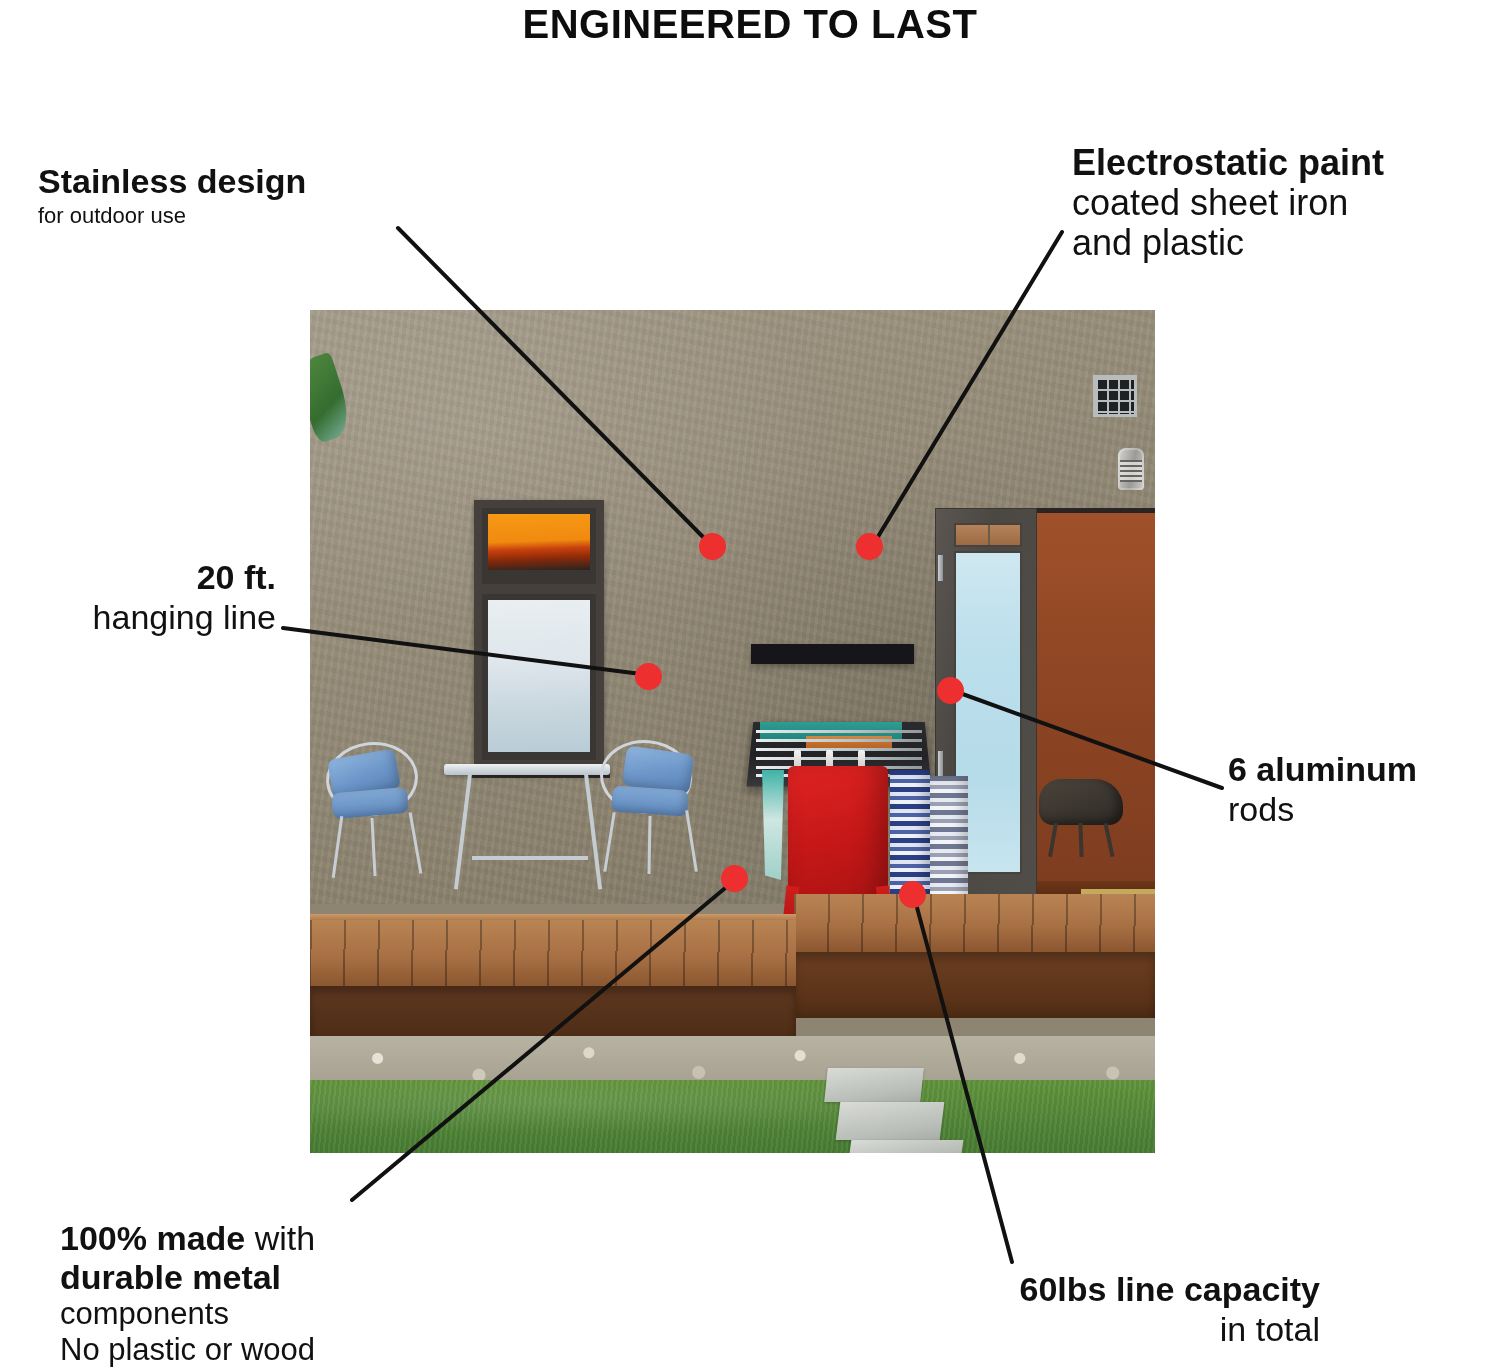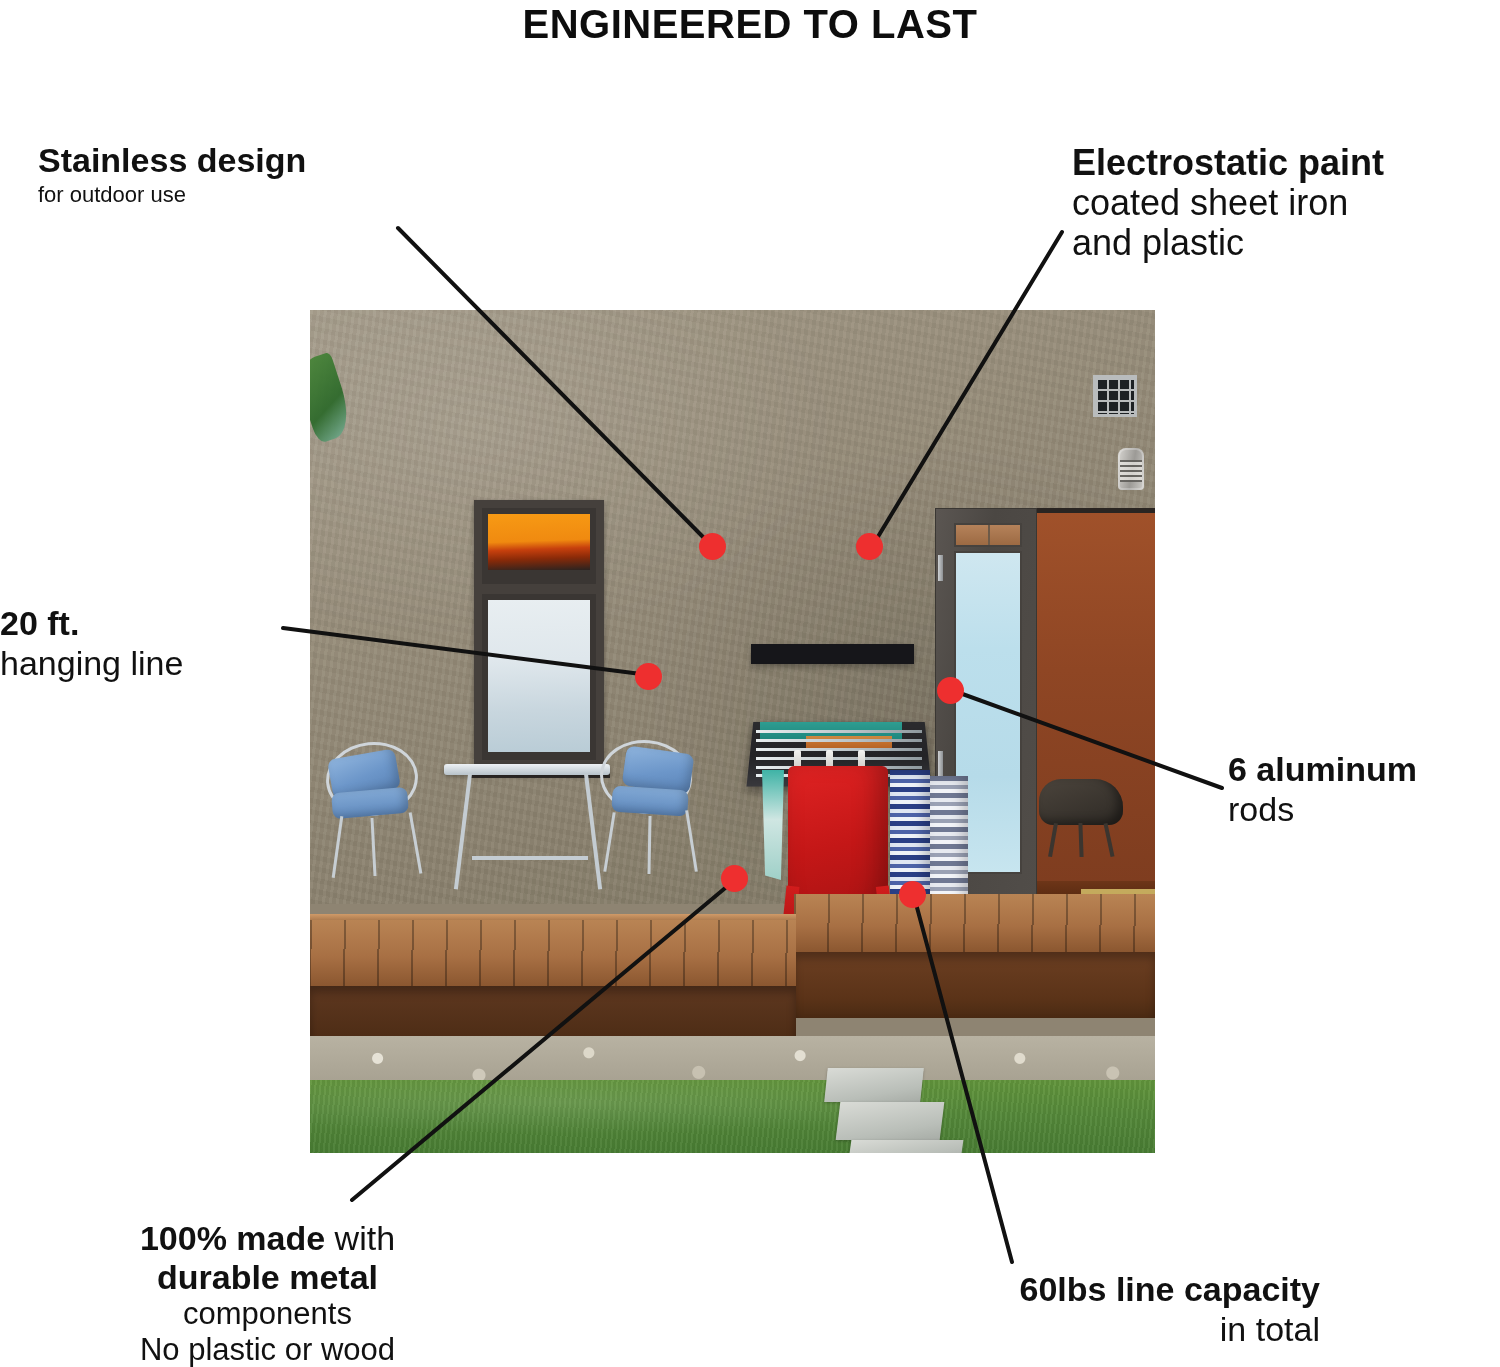--- a/index.html
+++ b/index.html
@@ -372,34 +372,34 @@
     background: #ee2f2f;
     box-shadow: 0 0 0 0 rgba(0,0,0,0);
   }
 
   
   .callout { position:absolute; line-height: 1.05; color:#111; }
   .callout .ln { display:block; white-space:nowrap; }
   .b { font-weight: 700; }
   .r { font-weight: 400; }
 
-  .c-stainless { left:38px; top:143px; font-size:35px; text-align:left; }
+  .c-stainless { left:38px; top:164px; font-size:35px; text-align:left; }
   .c-stainless .ln:first-child { font-size:34px; }
   .c-stainless .ln:last-child  { font-size:22px; margin-top:4px; }
 
   .c-electro { left:1072px; top:142px; font-size:36px; text-align:left; }
   .c-electro .ln { margin-top:2px; }
 
-  .c-20ft { left:0px; top:606px; width:276px; text-align:left; font-size:34px; }
+  .c-20ft { left:0px; top:560px; width:276px; text-align:right; font-size:34px; }
   .c-20ft .ln:last-child { margin-top:4px; }
 
   .c-rods { left:1228px; top:752px; font-size:34px; text-align:left; }
   .c-rods .ln:last-child { margin-top:4px; }
 
-  .c-durable { left:60px; top:1218px; width:415px; text-align:center; font-size:34px; }
+  .c-durable { left:60px; top:1218px; width:415px; text-align:left; font-size:34px; }
   .c-durable .ln { margin-top:3px; }
   .c-durable .sm { font-size:31px; }
 
   .c-load { left:820px; top:1272px; width:500px; text-align:right; font-size:34px; }
   .c-load .ln:last-child { margin-top:4px; }
 </style>
 </head>
 <body>
 
 <div class="headline">ENGINEERED TO LAST</div>

